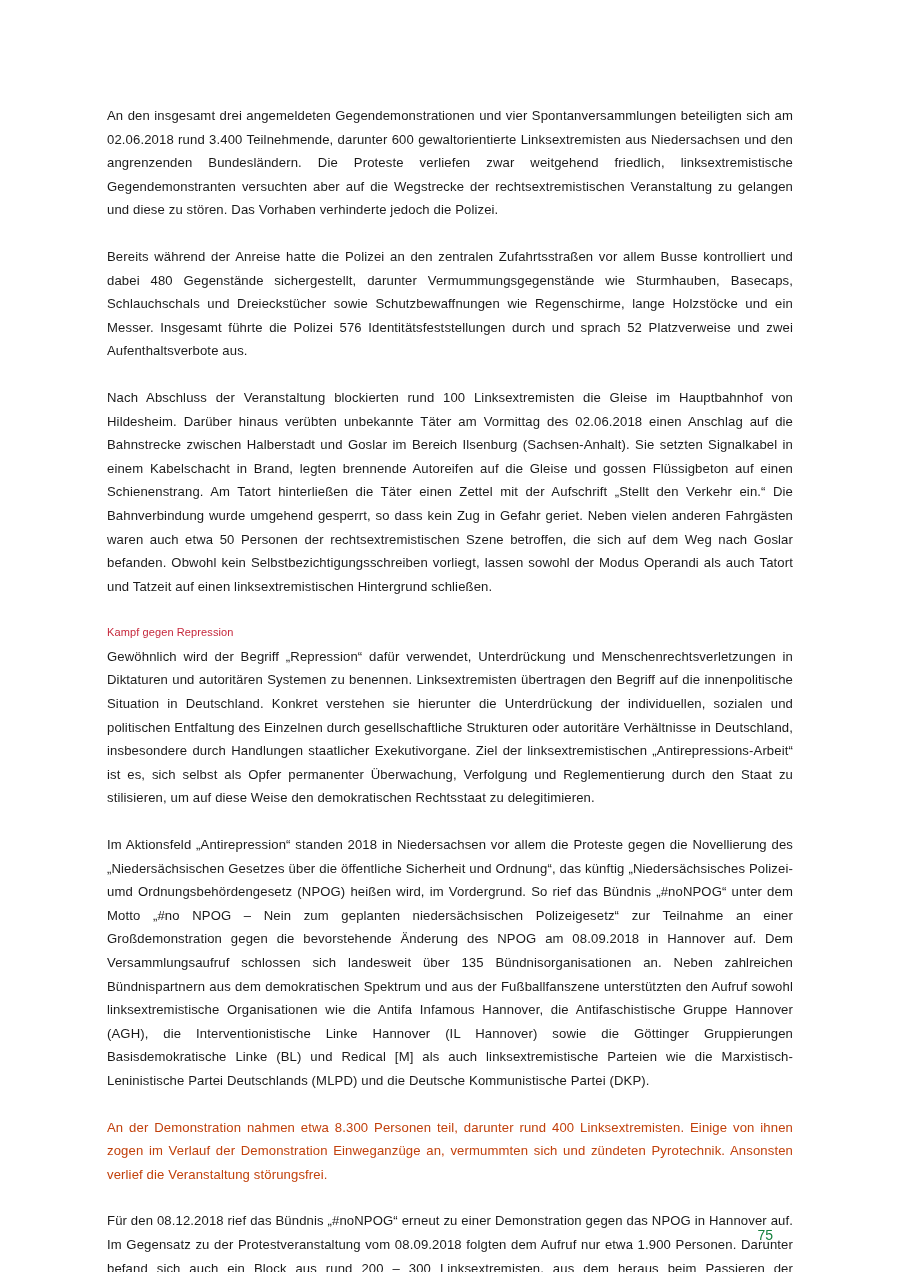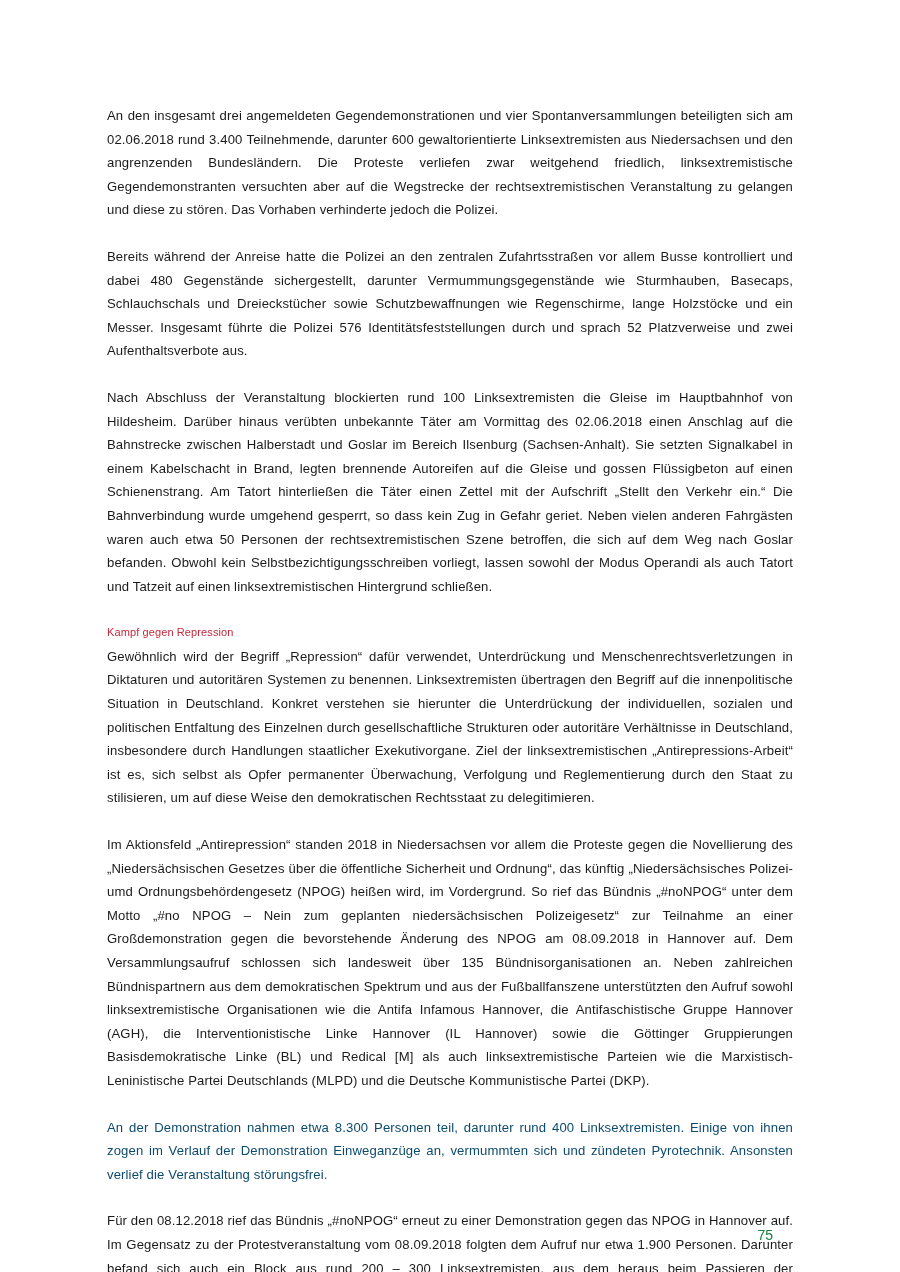--- a/index.html
+++ b/index.html
@@ -78,21 +78,21 @@
 
     <p class="para" style="color: rgb(26, 26, 26);">Nach Abschluss der Veranstaltung blockierten rund 100 Linksextremisten die Gleise im Hauptbahnhof von Hildesheim. Darüber hinaus verübten unbekannte Täter am Vormittag des 02.06.2018 einen Anschlag auf die Bahnstrecke zwischen Halberstadt und Goslar im Bereich Ilsenburg (Sachsen-Anhalt). Sie setzten Signalkabel in einem Kabelschacht in Brand, legten brennende Autoreifen auf die Gleise und gossen Flüssigbeton auf einen Schienenstrang. Am Tatort hinterließen die Täter einen Zettel mit der Aufschrift „Stellt den Verkehr ein.“ Die Bahnverbindung wurde umgehend gesperrt, so dass kein Zug in Gefahr geriet. Neben vielen anderen Fahrgästen waren auch etwa 50 Personen der rechtsextremistischen Szene betroffen, die sich auf dem Weg nach Goslar befanden. Obwohl kein Selbstbezichtigungsschreiben vorliegt, lassen sowohl der Modus Operandi als auch Tatort und Tatzeit auf einen linksextremistischen Hintergrund schließen.</p>
 
     <div class="heading-block">
       <h2 class="section-heading" style="color: rgb(198, 40, 60);">Kampf gegen Repression</h2>
       <p class="para" style="color: rgb(26, 26, 26);">Gewöhnlich wird der Begriff „Repression“ dafür verwendet, Unterdrückung und Menschenrechtsverletzungen in Diktaturen und autoritären Systemen zu benennen. Linksextremisten übertragen den Begriff auf die innenpolitische Situation in Deutschland. Konkret verstehen sie hierunter die Unterdrückung der individuellen, sozialen und politischen Entfaltung des Einzelnen durch gesellschaftliche Strukturen oder autoritäre Verhältnisse in Deutschland, insbesondere durch Handlungen staatlicher Exekutivorgane. Ziel der linksextremistischen „Antirepressions-Arbeit“ ist es, sich selbst als Opfer permanenter Überwachung, Verfolgung und Reglementierung durch den Staat zu stilisieren, um auf diese Weise den demokratischen Rechtsstaat zu delegitimieren.</p>
     </div>
 
     <p class="para" style="color: rgb(26, 26, 26);">Im Aktionsfeld „Antirepression“ standen 2018 in Niedersachsen vor allem die Proteste gegen die Novellierung des „Niedersächsischen Gesetzes über die öffentliche Sicherheit und Ordnung“, das künftig „Niedersächsisches Polizei- umd Ordnungsbehördengesetz (NPOG) heißen wird, im Vordergrund. So rief das Bündnis „#noNPOG“ unter dem Motto „#no NPOG – Nein zum geplanten niedersächsischen Polizeigesetz“ zur Teilnahme an einer Großdemonstration gegen die bevorstehende Änderung des NPOG am 08.09.2018 in Hannover auf. Dem Versammlungsaufruf schlossen sich landesweit über 135 Bündnisorganisationen an. Neben zahlreichen Bündnispartnern aus dem demokratischen Spektrum und aus der Fußballfanszene unterstützten den Aufruf sowohl linksextremistische Organisationen wie die Antifa Infamous Hannover, die Antifaschistische Gruppe Hannover (AGH), die Interventionistische Linke Hannover (IL Hannover) sowie die Göttinger Gruppierungen Basisdemokratische Linke (BL) und Redical [M] als auch linksextremistische Parteien wie die Marxistisch-Leninistische Partei Deutschlands (MLPD) und die Deutsche Kommunistische Partei (DKP).</p>
 
-    <p class="para" style="color: #0c4a6e;">An der Demonstration nahmen etwa 8.300 Personen teil, darunter rund 400 Linksextremisten. Einige von ihnen zogen im Verlauf der Demonstration Einweganzüge an, vermummten sich und zündeten Pyrotechnik. Ansonsten verlief die Veranstaltung störungsfrei.</p>
+    <p class="para" style="color: #c2410c;">An der Demonstration nahmen etwa 8.300 Personen teil, darunter rund 400 Linksextremisten. Einige von ihnen zogen im Verlauf der Demonstration Einweganzüge an, vermummten sich und zündeten Pyrotechnik. Ansonsten verlief die Veranstaltung störungsfrei.</p>
 
     <p class="para" style="color: rgb(26, 26, 26);">Für den 08.12.2018 rief das Bündnis „#noNPOG“ erneut zu einer Demonstration gegen das NPOG in Hannover auf. Im Gegensatz zu der Protestveranstaltung vom 08.09.2018 folgten dem Aufruf nur etwa 1.900 Personen. Darunter befand sich auch ein Block aus rund 200 – 300 Linksextremisten, aus dem heraus beim Passieren der Polizeiinspektion Hannover-Mitte ein Gegenstand in Richtung des Polizeigebäudes geworfen und Pyrotechnik gezündet wurde. Am Rande der Demonstration griffen dunkel gekleidete Täter einen mutmaßlichen Versammlungsteilnehmer an, der daraufhin stürzte und in ein Krankenhaus eingeliefert werden musste.</p>
 
   </div>
 
   <div class="page-number">75</div>
 
 </div>
 
 </body></html>

